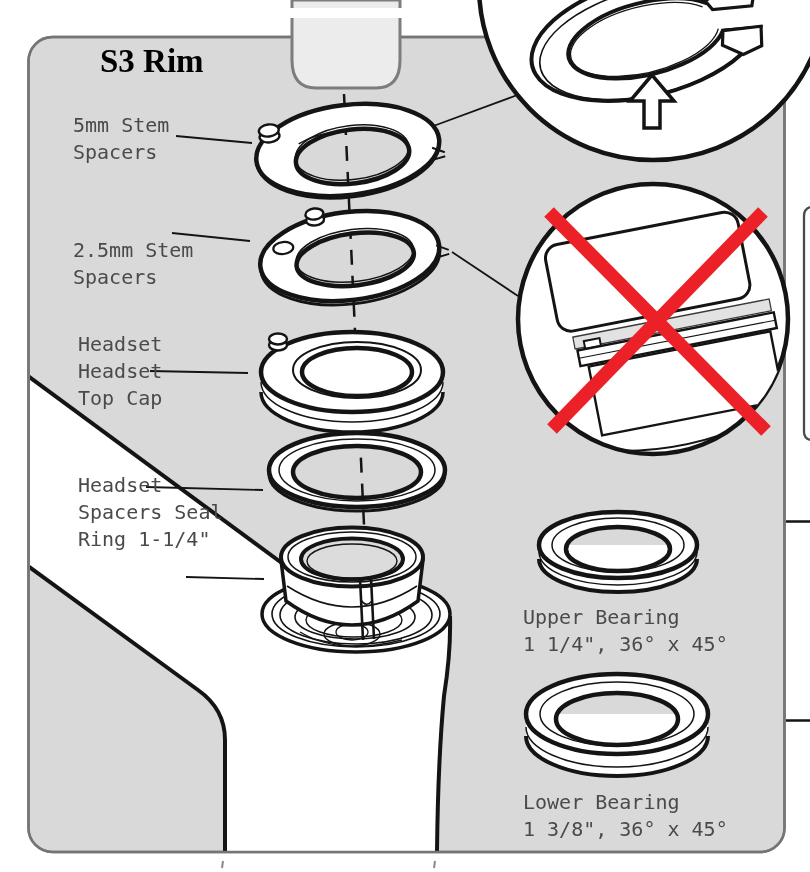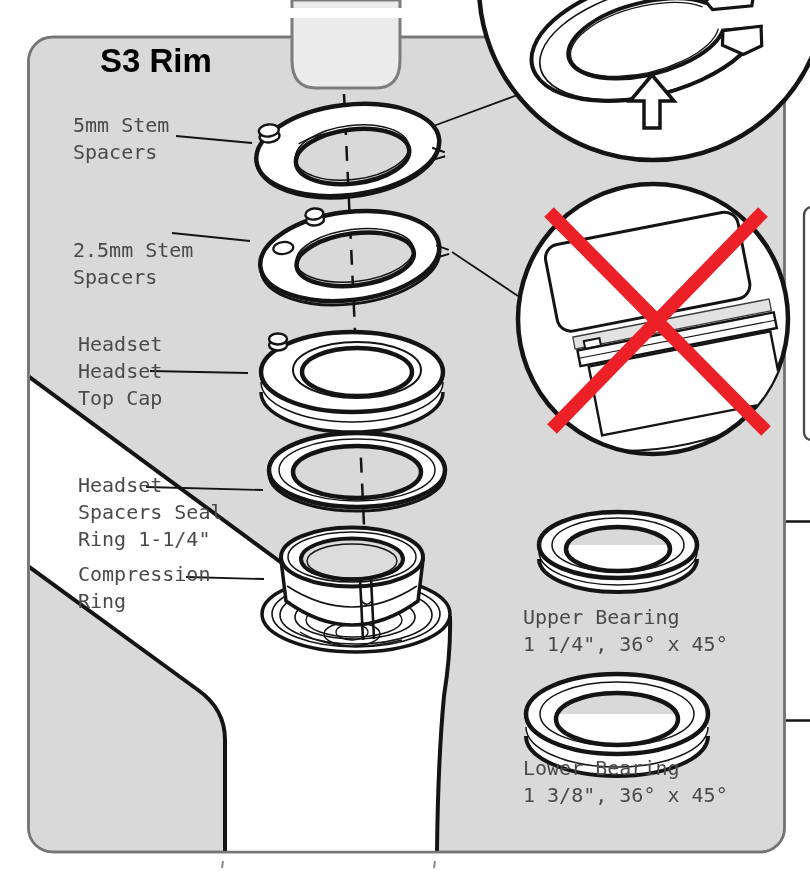--- a/index.html
+++ b/index.html
@@ -2,21 +2,21 @@
 <html><head>
 <meta charset="utf-8">
 <style>
   html,body{margin:0;padding:0;background:#fff;}
   #stage{position:relative;width:810px;height:872px;overflow:hidden;background:#fff;
          font-family:"DejaVu Sans Mono","Liberation Mono",monospace;}
   #art{position:absolute;left:0;top:0;}
   .lbl{position:absolute;color:#4a4a4a;font-size:20px;line-height:27px;letter-spacing:0;}
   .lbl div{white-space:pre;}
   #title{position:absolute;left:100px;top:42px;color:#000;
-         font-family:Liberation Sans, sans-serif;
+         font-family:Liberation Serif, serif;
          font-weight:bold;font-size:33px;line-height:38px;}
 </style>
 </head>
 <body>
 
 <div id="stage">
 
 <svg id="art" width="810" height="872" viewBox="0 0 810 872">
   <defs>
     <clipPath id="panelClip">
@@ -202,28 +202,24 @@
     <div>Headset</div>
     <div>Top Cap</div>
   </div>
 
   <div class="lbl" style="left:78px;top:472px;">
     <div>Headset</div>
     <div>Spacers Seal</div>
     <div>Ring 1-1/4"</div>
   </div>
 
-  <div class="lbl" style="left:78px;top:561px;">
-    <div>Compression</div>
-    <div>Ring</div>
-  </div>
 
   <div class="lbl" style="left:523px;top:604px;">
     <div>Upper Bearing</div>
     <div>1 1/4", 36° x 45°</div>
   </div>
 
-  <div class="lbl" style="left:523px;top:755px;">
+  <div class="lbl" style="left:523px;top:789px;">
     <div>Lower Bearing</div>
     <div>1 3/8", 36° x 45°</div>
   </div>
 
 </div>
 
 </body></html>

